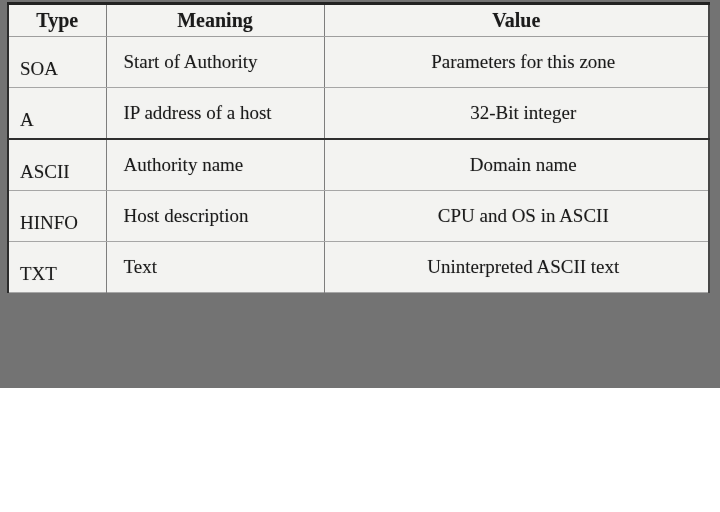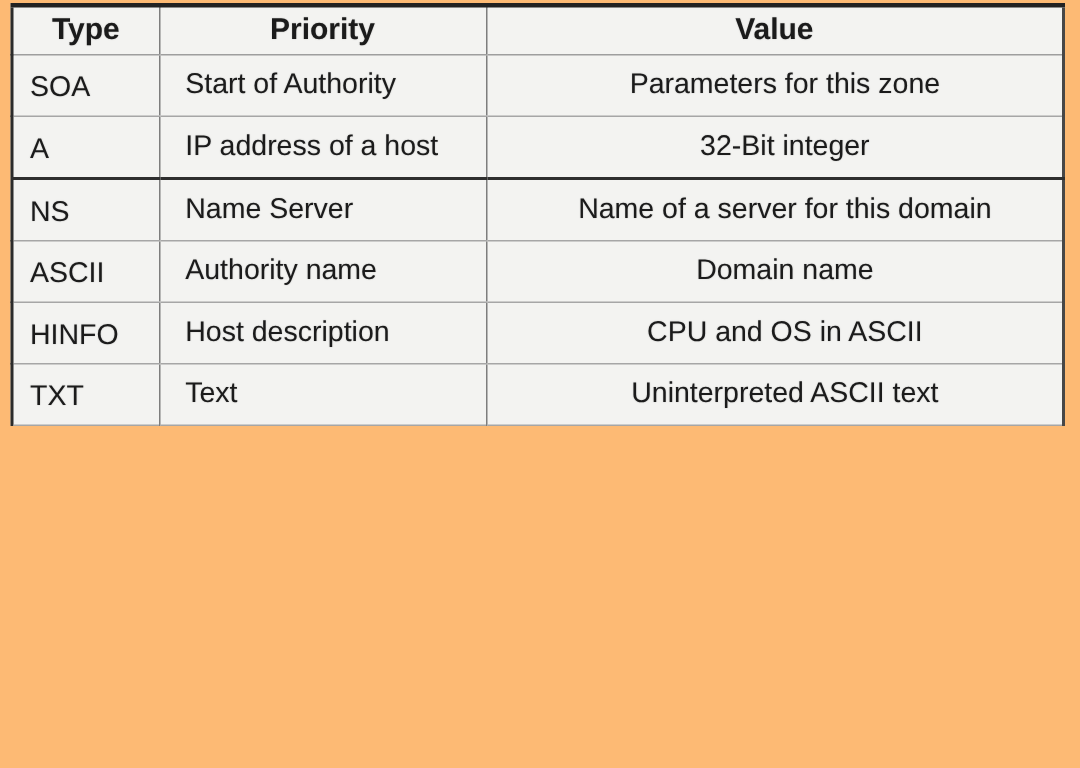--- a/index.html
+++ b/index.html
@@ -1,22 +1,22 @@
 <!DOCTYPE html>
 <html><head>
 <meta charset="utf-8">
 <style>
   html, body { margin: 0; padding: 0; background: #ffffff; }
   .page {
     position: relative;
     width: 720px;
-    height: 512px;
-    background: #fdba74;
+    height: 388px;
+    background: #737373;
     overflow: hidden;
-    font-family: Liberation Sans, sans-serif;
+    font-family: Liberation Serif, serif;
   }
   table.scan-table {
     position: absolute;
     left: 7px;
     top: 2px;
     border-collapse: collapse;
     table-layout: fixed;
     background: #f3f3f1;
     color: #1b1b1b;
     border-top: 3px solid #222222;
@@ -38,59 +38,54 @@
     padding: 0;
   }
   td {
     height: 37px;
     font-size: 19px;
     vertical-align: middle;
     white-space: nowrap;
     overflow: hidden;
   }
   th + th, td + td { border-left: 1px solid #7d7d7d; }
-  td.c-type    { padding: 3px 0 0 11px; }
+  td.c-type    { padding: 13px 0 0 11px; }
   td.c-meaning { padding: 0 0 0 17px; }
   td.c-value   { padding: 0 0 0 14px; text-align: center; }
   tr.thin  td { border-bottom: 1px solid #a6a6a6; }
   tr.thick td { border-bottom: 2px solid #2e2e2e; }
   tr.last  td { border-bottom: none; margin-left: 38px; }
 </style>
 </head>
 <body>
 
 <div class="page">
   <table class="scan-table">
     <colgroup>
       <col class="col-type">
       <col class="col-meaning">
       <col class="col-value">
     </colgroup>
     <thead>
       <tr class="header-row">
         <th>Type</th>
-        <th>Priority</th>
+        <th>Meaning</th>
         <th>Value</th>
       </tr>
     </thead>
     <tbody>
       <tr class="thin">
         <td class="c-type">SOA</td>
         <td class="c-meaning">Start of Authority</td>
         <td class="c-value">Parameters for this zone</td>
       </tr>
       <tr class="thick">
         <td class="c-type">A</td>
         <td class="c-meaning">IP address of a host</td>
         <td class="c-value">32-Bit integer</td>
-      </tr>
-      <tr class="thin">
-        <td class="c-type">NS</td>
-        <td class="c-meaning">Name Server</td>
-        <td class="c-value">Name of a server for this domain</td>
       </tr>
       <tr class="thin">
         <td class="c-type">ASCII</td>
         <td class="c-meaning">Authority name</td>
         <td class="c-value">Domain name</td>
       </tr>
       <tr class="thin">
         <td class="c-type">HINFO</td>
         <td class="c-meaning">Host description</td>
         <td class="c-value">CPU and OS in ASCII</td>

